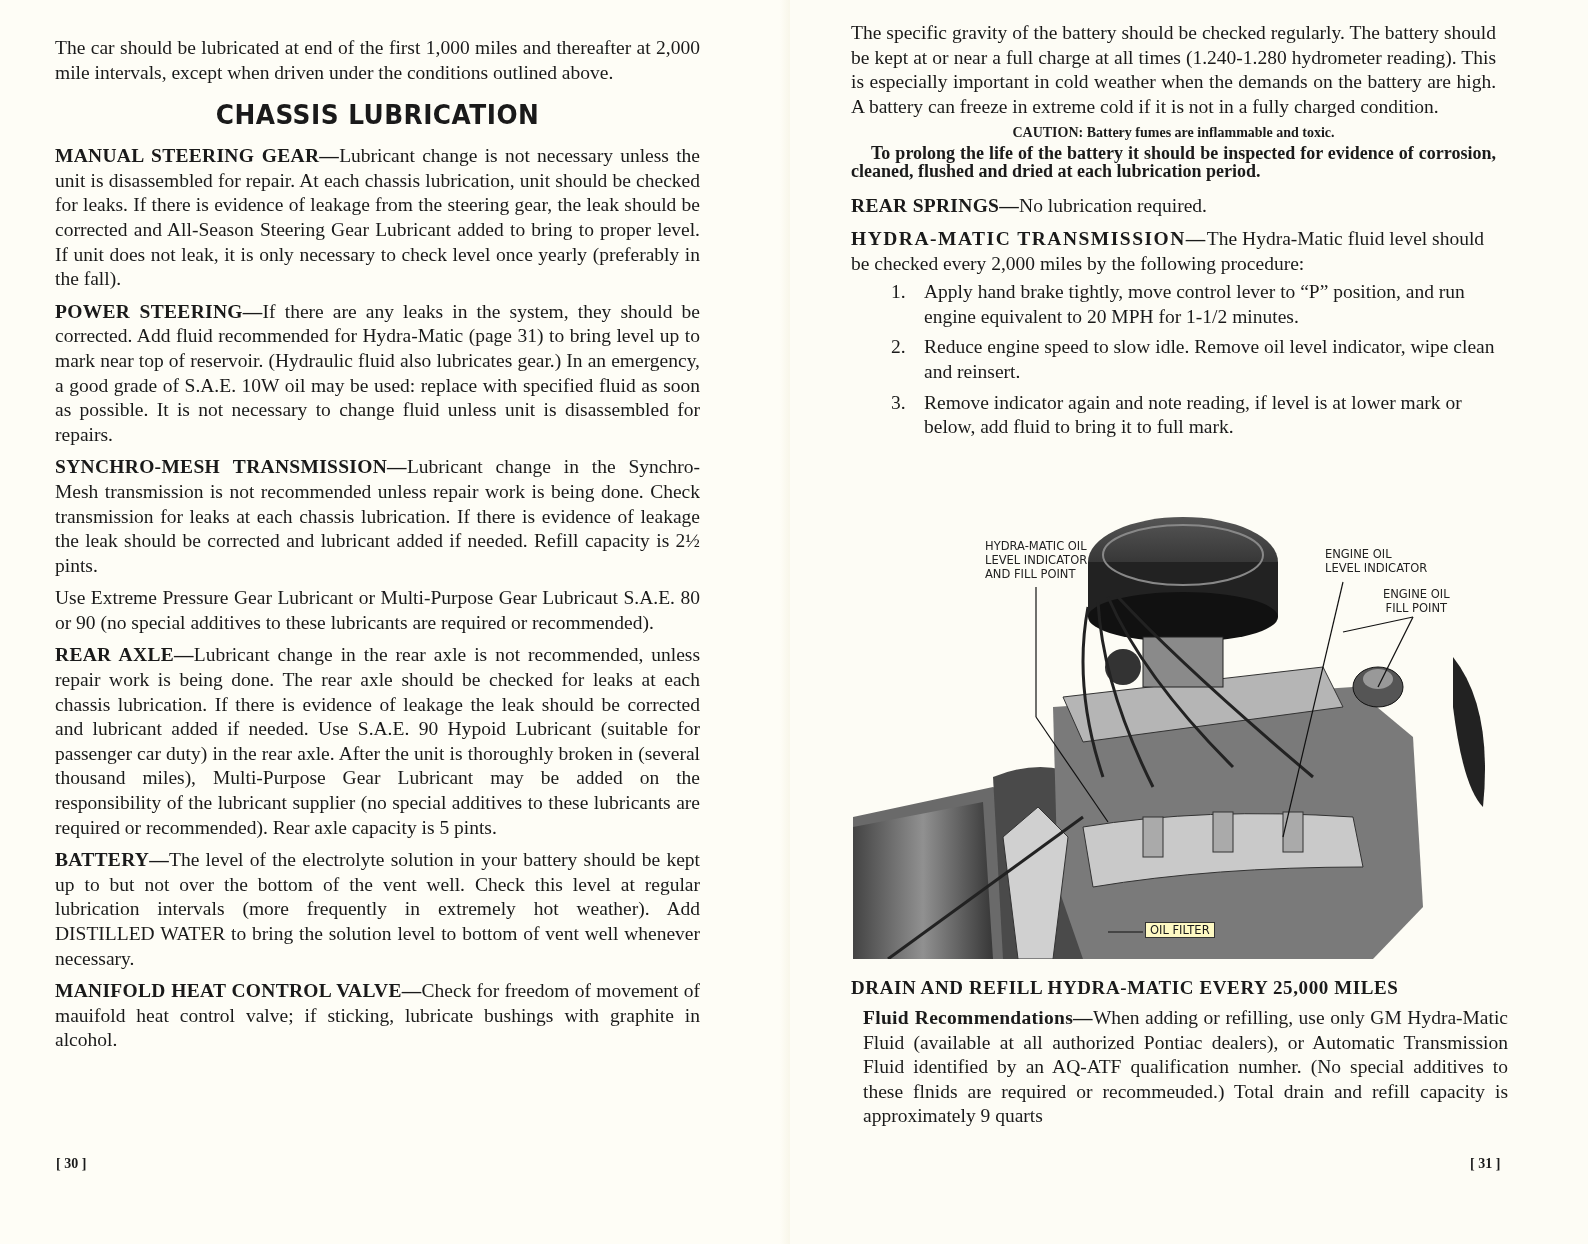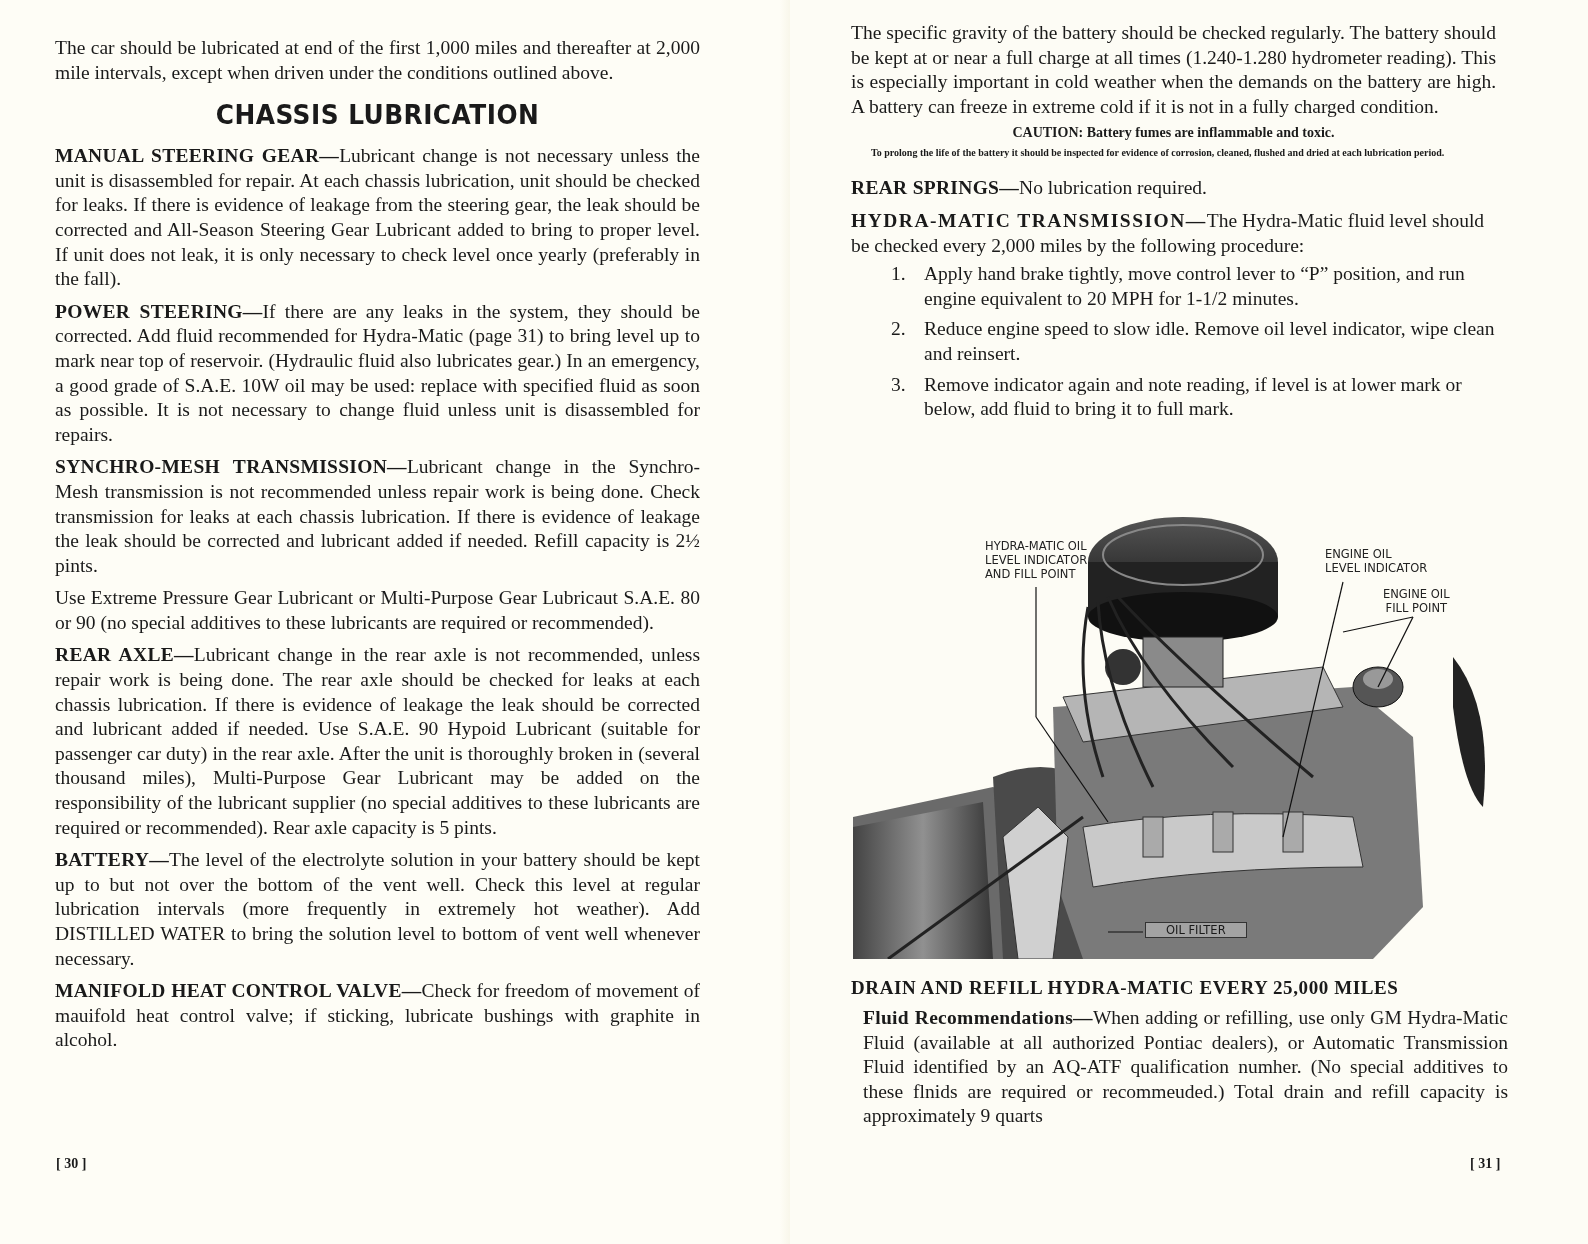--- a/index.html
+++ b/index.html
@@ -22,31 +22,31 @@
 
   p { margin: 0; font-size: 19.5px; line-height: 24.6px; text-align: justify; }
   .para { margin-bottom: 8px; }
   .lead { font-weight: bold; letter-spacing: 0.3px; text-align: center; }
   h2.section {
     font-family: "DejaVu Sans", "Liberation Sans", sans-serif;
     font-weight: bold; font-size: 27px; text-align: center;
     margin: 14px 0 14px 0; letter-spacing: 0.5px; transform: scaleX(0.92);
   }
   .caution-line { font-size: 14px; font-weight: bold; line-height: 19px; margin: 4px 0 0 0; text-align:center; }
-  .caution-body { font-size: 10px; font-weight: bold; line-height: 18px; margin: 2px 0 14px 0; text-indent: 20px; }
+  .caution-body { font-size: 18px; font-weight: bold; line-height: 18px; margin: 2px 0 14px 0; text-indent: 20px; }
   ol.steps { list-style: none; padding: 0; margin: 4px 0 0 40px; }
   ol.steps li { display: flex; margin-bottom: 6px; }
   ol.steps .num { width: 33px; flex: none; font-size: 19.5px; line-height: 24.6px; }
   ol.steps .txt { font-size: 19.5px; line-height: 24.6px; text-align: left; }
 
   .figure { position: absolute; left: 63px; top: 507px; width: 648px; height: 452px; }
   .callout { position: absolute; font-family: "DejaVu Sans", "Liberation Sans", sans-serif;
     font-size: 11.5px; line-height: 14px; color: #222; text-transform: uppercase; white-space: pre-line; }
   .oilfilter-tag { position: absolute; font-family: "DejaVu Sans", sans-serif; font-size: 11.5px;
-    background: #a3a3a3; border: 1px solid #333; padding: 0 20px; }
+    background: #fef9c3; border: 1px solid #333; padding: 0 4px; }
 
   .drain-head { position: absolute; left: 61px; top: 977px; width: 645px;
     font-size: 19px; font-weight: bold; letter-spacing: 0.6px; text-align: justify; }
   .fluid-block { position: absolute; left: 61px; top: 1006px; width: 645px; margin-left: 12px; }
 
   .folio { position: absolute; top: 1156px; font-size: 14px; font-weight: bold; }
   .left .folio { left: 56px; }
   .right .folio { left: 680px; }
 </style>
 </head>

